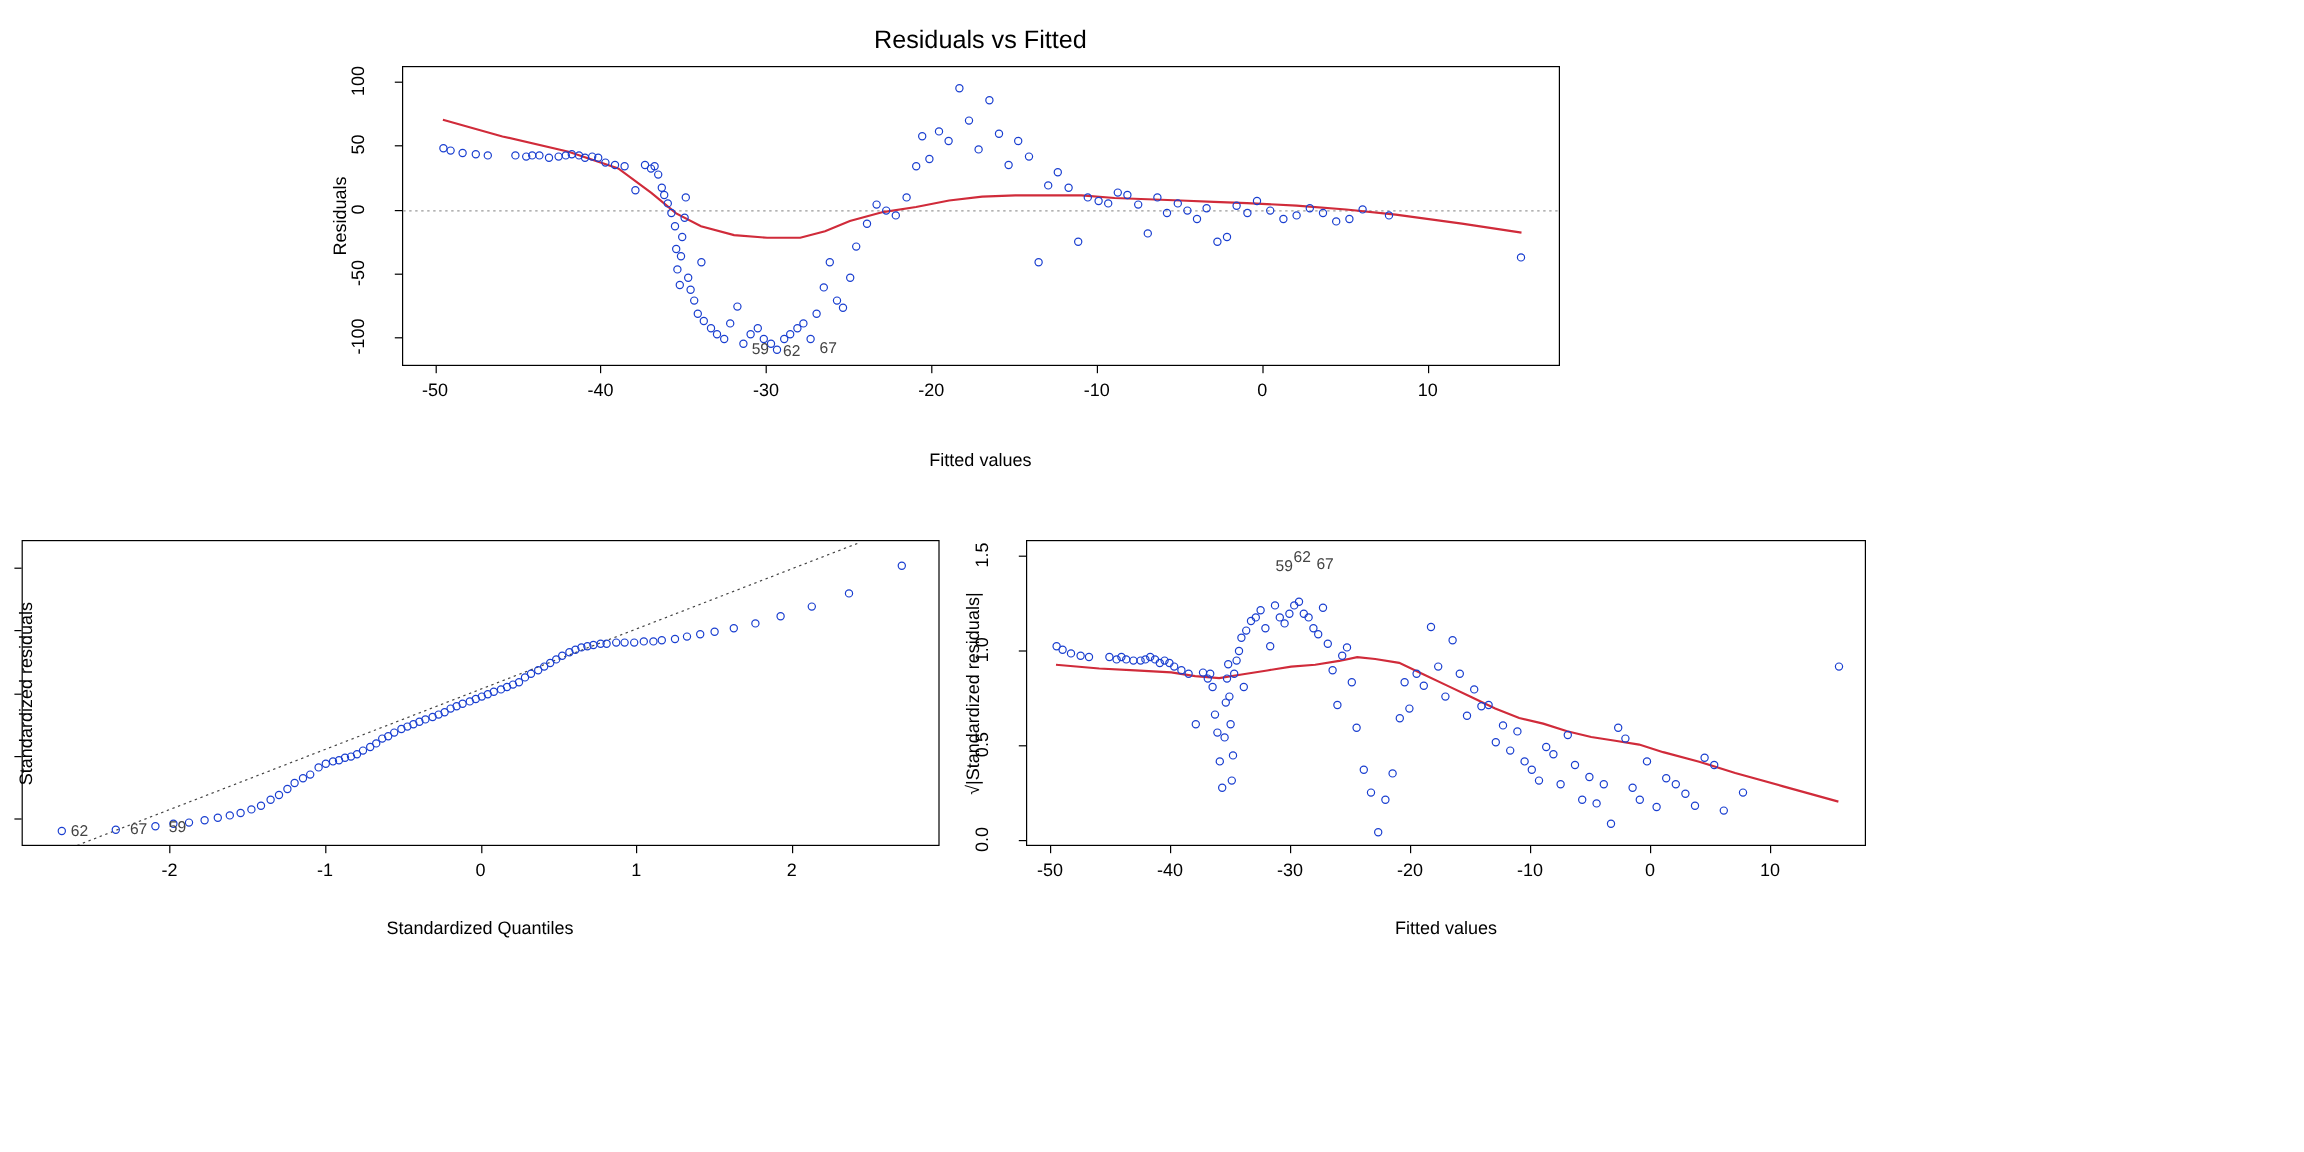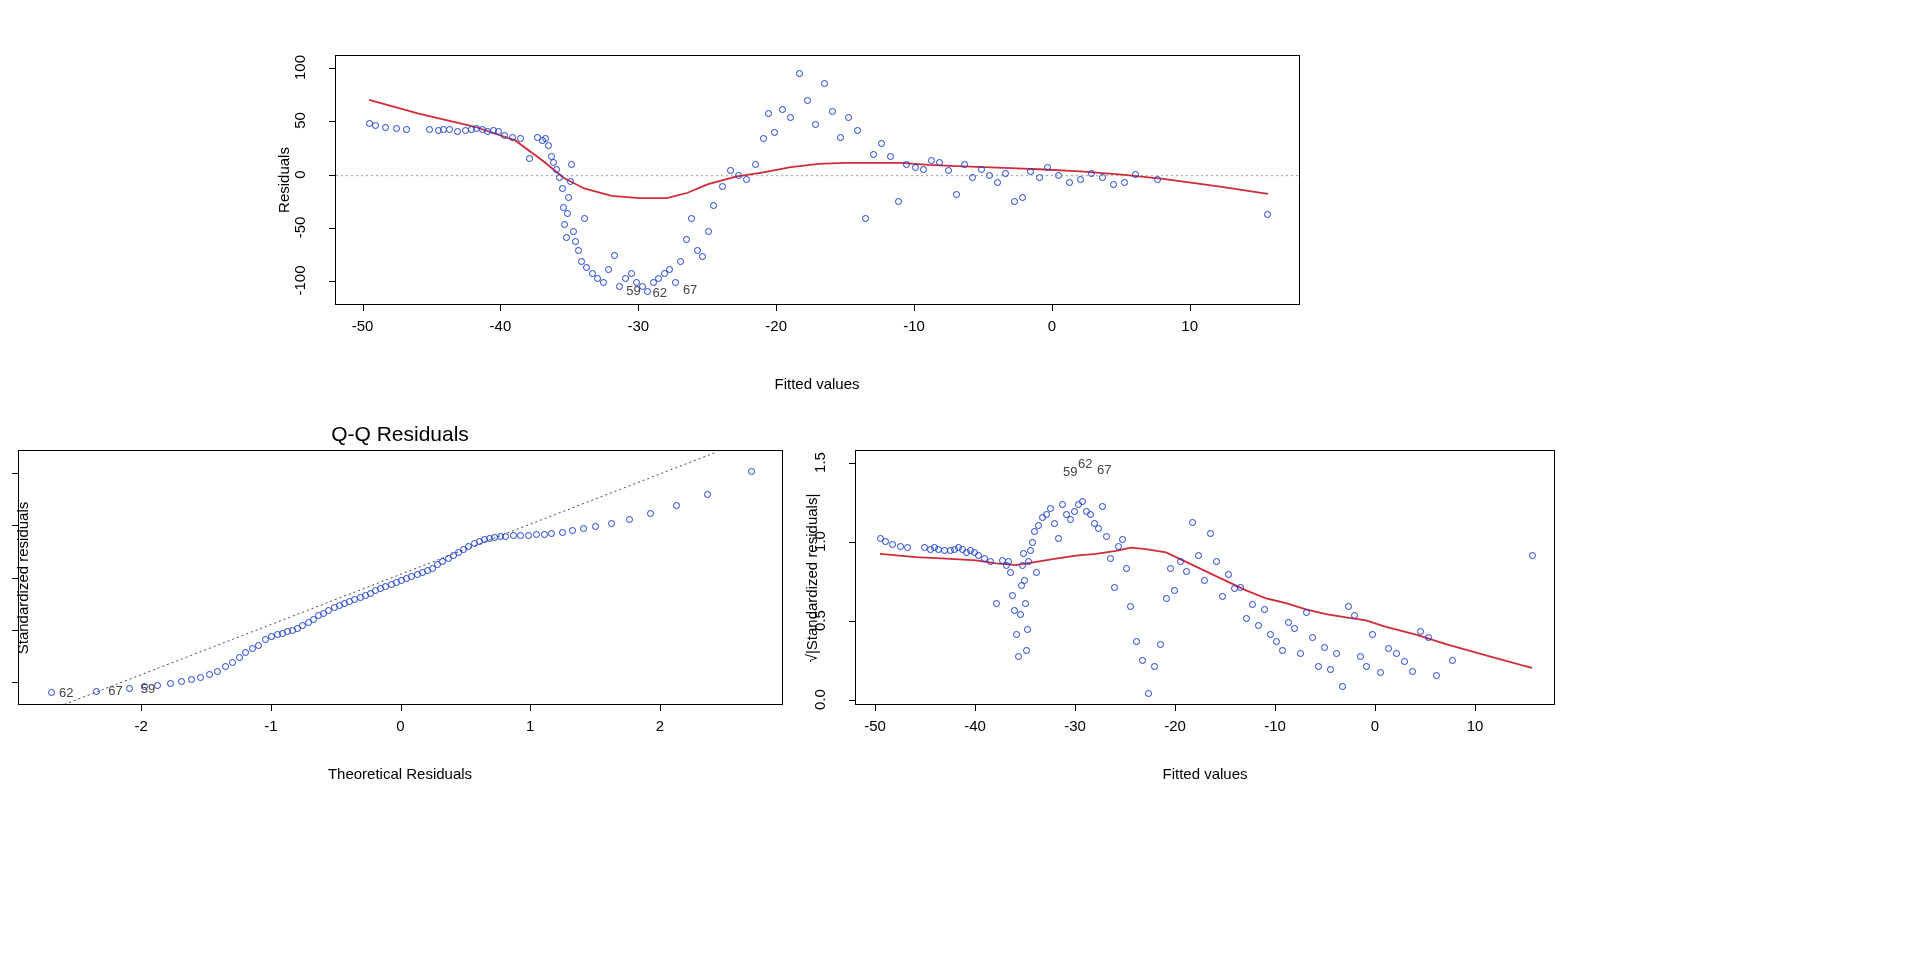--- a/index.html
+++ b/index.html
@@ -80,20 +80,21 @@
     position: absolute;
     left: 0; top: 0;
     overflow: visible;
   }
 </style>
 </head>
 <body>
 
 <div id="root">
     <div class="panel" style="left: 0px; top: 0px; width: 1920px; height: 960px;">
+      <div class="plot-title" style="left: 517px; top: 22px; width: 600px;">Residuals vs Fitted</div>
       <div class="plot-box" style="left: 335px; top: 55px; width: 965px; height: 250px;">
         <svg class="overlay" width="965" height="250">
           <line x1="0" x2="965" y1="119.65811965811966" y2="119.65811965811966" stroke="#999999" stroke-width="1" stroke-dasharray="2,3"></line>
           <polyline points="33.08571428571427,43.80341880341882 82.71428571428571,57.69230769230768 137.85714285714286,70.51282051282053 179.21428571428572,84.40170940170941 206.78571428571428,104.70085470085468 227.46428571428572,121.7948717948718 248.1428571428571,132.47863247863248 275.7142857142857,139.95726495726495 303.2857142857143,142.0940170940171 330.85714285714283,142.0940170940171 351.5357142857143,136.75213675213675 372.2142857142857,128.2051282051282 399.78571428571433,120.72649572649573 427.35714285714283,116.45299145299145 454.92857142857144,111.11111111111111 482.5,107.90598290598291 510.07142857142856,106.83760683760684 537.6428571428571,106.83760683760684 565.2142857142858,106.83760683760684 592.7857142857143,108.97435897435898 620.3571428571429,110.04273504273505 647.9285714285713,111.11111111111111 675.5,112.17948717948718 703.0714285714286,113.24786324786322 744.4285714285714,115.38461538461539 785.7857142857143,118.58974358974359 827.1428571428571,122.86324786324786 882.2857142857142,130.34188034188034 931.9142857142856,137.82051282051282" fill="none" stroke="#d02b3a" stroke-width="1.8"></polyline>
         </svg>
         <div class="pt" style="left: 33.0857px; top: 67.3077px; border-color: rgb(26, 63, 208);"></div>
         <div class="pt" style="left: 39.9786px; top: 69.4444px; border-color: rgb(26, 63, 208);"></div>
         <div class="pt" style="left: 49.6286px; top: 71.5812px; border-color: rgb(26, 63, 208);"></div>
         <div class="pt" style="left: 60.6571px; top: 72.6496px; border-color: rgb(26, 63, 208);"></div>
         <div class="pt" style="left: 70.3071px; top: 73.7179px; border-color: rgb(26, 63, 208);"></div>
@@ -234,21 +235,20 @@
       <div class="tickmark" style="left: 329px; top: 174.658px; width: 6px; height: 1px;"></div>
       <div class="tick-label y" style="left: 279px; top: 165.658px; width: 40px; text-align: center;">0</div>
       <div class="tickmark" style="left: 329px; top: 121.239px; width: 6px; height: 1px;"></div>
       <div class="tick-label y" style="left: 279px; top: 112.239px; width: 40px; text-align: center;">50</div>
       <div class="tickmark" style="left: 329px; top: 67.8205px; width: 6px; height: 1px;"></div>
       <div class="tick-label y" style="left: 279px; top: 58.8205px; width: 40px; text-align: center;">100</div>
       <div class="axis-label" style="left: 617px; top: 375px; width: 400px; text-align: center;">Fitted values</div>
       <div class="axis-label vertical" style="left: 275px; top: 300px; width: 240px; text-align: center;">Residuals</div>
     </div>
     <div class="panel" style="left: 0px; top: 0px; width: 1920px; height: 960px;">
-      <div class="plot-title" style="left: 100px; top: 422px; width: 600px;">Q-Q Residuals</div>
       <div class="plot-box" style="left: 18px; top: 450px; width: 765px; height: 255px;">
         <svg class="overlay" width="765" height="255">
           <line x1="45.3813559322034" y1="253.43877551020407" x2="696.2796610169491" y2="1.5612244897959329" stroke="#444" stroke-width="1" stroke-dasharray="2,3"></line>
         </svg>
         <div class="pt" style="left: 32.4153px; top: 241.99px; border-color: rgb(26, 63, 208);"></div>
         <div class="pt" style="left: 77.7966px; top: 240.429px; border-color: rgb(26, 63, 208);"></div>
         <div class="pt" style="left: 110.212px; top: 237.827px; border-color: rgb(26, 63, 208);"></div>
         <div class="pt" style="left: 125.771px; top: 235.745px; border-color: rgb(26, 63, 208);"></div>
         <div class="pt" style="left: 138.737px; top: 234.184px; border-color: rgb(26, 63, 208);"></div>
         <div class="pt" style="left: 151.703px; top: 232.622px; border-color: rgb(26, 63, 208);"></div>
@@ -338,21 +338,21 @@
       <div class="tick-label" style="left: 360.5px; top: 717px; width: 80px; text-align: center;">0</div>
       <div class="tickmark" style="left: 530.161px; top: 705px; width: 1px; height: 6px;"></div>
       <div class="tick-label" style="left: 490.161px; top: 717px; width: 80px; text-align: center;">1</div>
       <div class="tickmark" style="left: 659.822px; top: 705px; width: 1px; height: 6px;"></div>
       <div class="tick-label" style="left: 619.822px; top: 717px; width: 80px; text-align: center;">2</div>
       <div class="tickmark" style="left: 12px; top: 681.582px; width: 6px; height: 1px;"></div>
       <div class="tickmark" style="left: 12px; top: 629.541px; width: 6px; height: 1px;"></div>
       <div class="tickmark" style="left: 12px; top: 577.5px; width: 6px; height: 1px;"></div>
       <div class="tickmark" style="left: 12px; top: 525.459px; width: 6px; height: 1px;"></div>
       <div class="tickmark" style="left: 12px; top: 473.418px; width: 6px; height: 1px;"></div>
-      <div class="axis-label" style="left: 200px; top: 765px; width: 400px; text-align: center;">Theoretical Residuals</div>
+      <div class="axis-label" style="left: 200px; top: 765px; width: 400px; text-align: center;">Standardized Quantiles</div>
       <div class="axis-label vertical" style="left: 14px; top: 698px; width: 240px; text-align: center;">Standardized residuals</div>
     </div>
     <div class="panel" style="left: 0px; top: 0px; width: 1920px; height: 960px;">
       <div class="plot-box" style="left: 855px; top: 450px; width: 700px; height: 255px;">
         <svg class="overlay" width="700" height="255">
           <polyline points="23.999999999999986,102.9503105590062 60,106.11801242236024 89.99999999999999,107.70186335403727 120,109.2857142857143 140,112.45341614906835 160,114.03726708074535 179.99999999999997,110.86956521739131 200,107.70186335403727 220,104.53416149068323 240,102.9503105590062 260,99.78260869565219 275,96.61490683229815 290,98.19875776397518 310,101.36645962732922 330,110.86956521739131 350,120.3726708074534 370,129.87577639751555 390,139.37888198757764 410,147.29813664596273 430,152.0496894409938 450.00000000000006,158.38509316770188 469.99999999999994,163.13664596273293 489.99999999999994,166.30434782608694 510,169.472049689441 530,175.8074534161491 560,183.72670807453417 590,193.2298136645963 630,204.31677018633542 676,216.98757763975155" fill="none" stroke="#d02b3a" stroke-width="1.8"></polyline>
         </svg>
         <div class="pt" style="left: 24px; top: 87.1118px; border-color: rgb(26, 63, 208);"></div>
         <div class="pt" style="left: 29px; top: 90.2795px; border-color: rgb(26, 63, 208);"></div>
         <div class="pt" style="left: 36px; top: 93.4472px; border-color: rgb(26, 63, 208);"></div>

